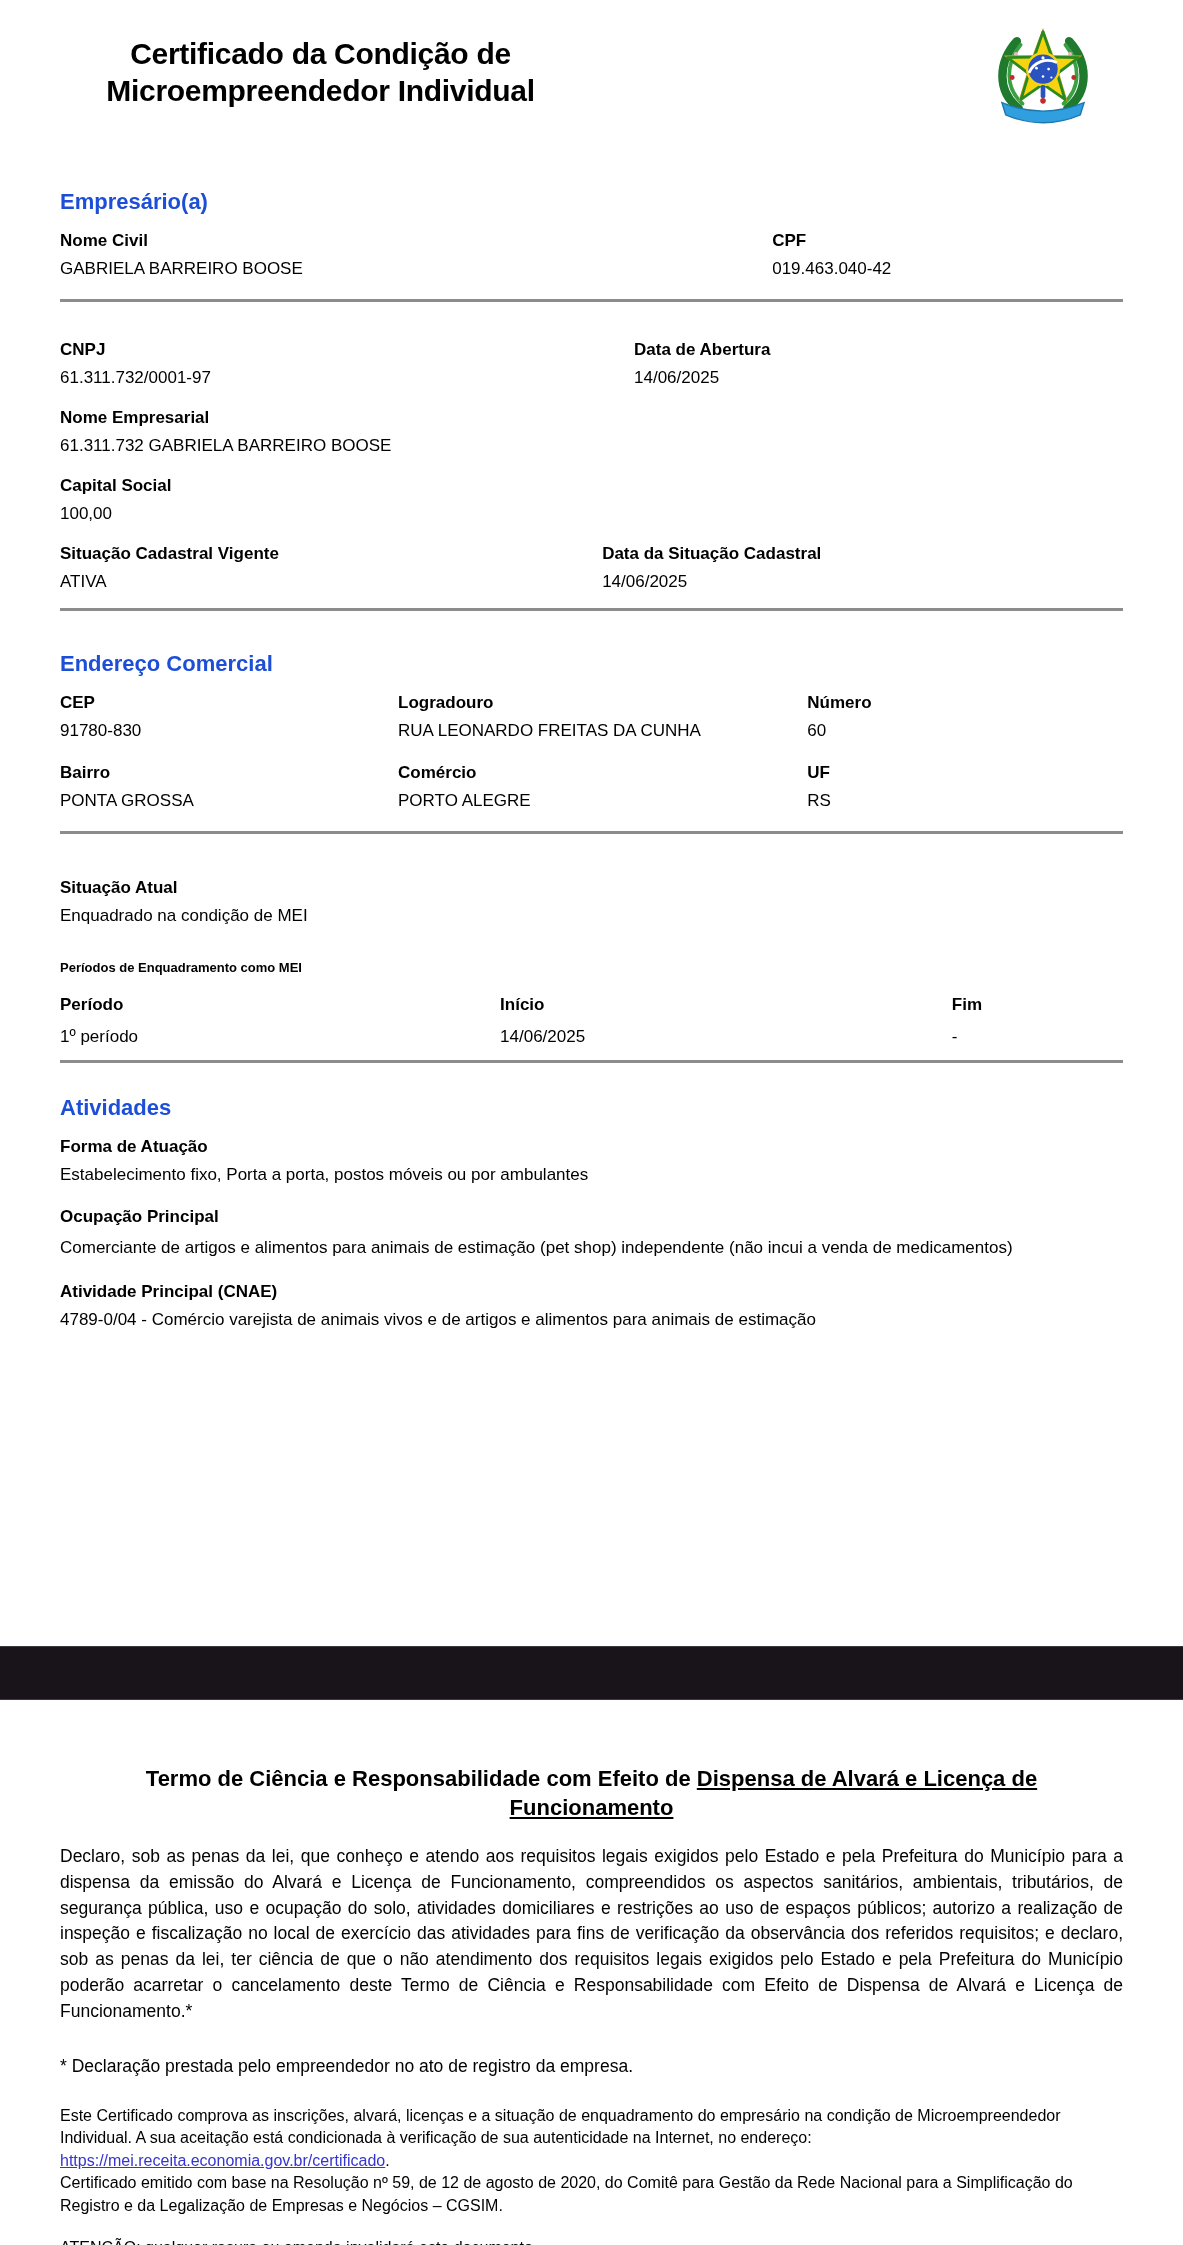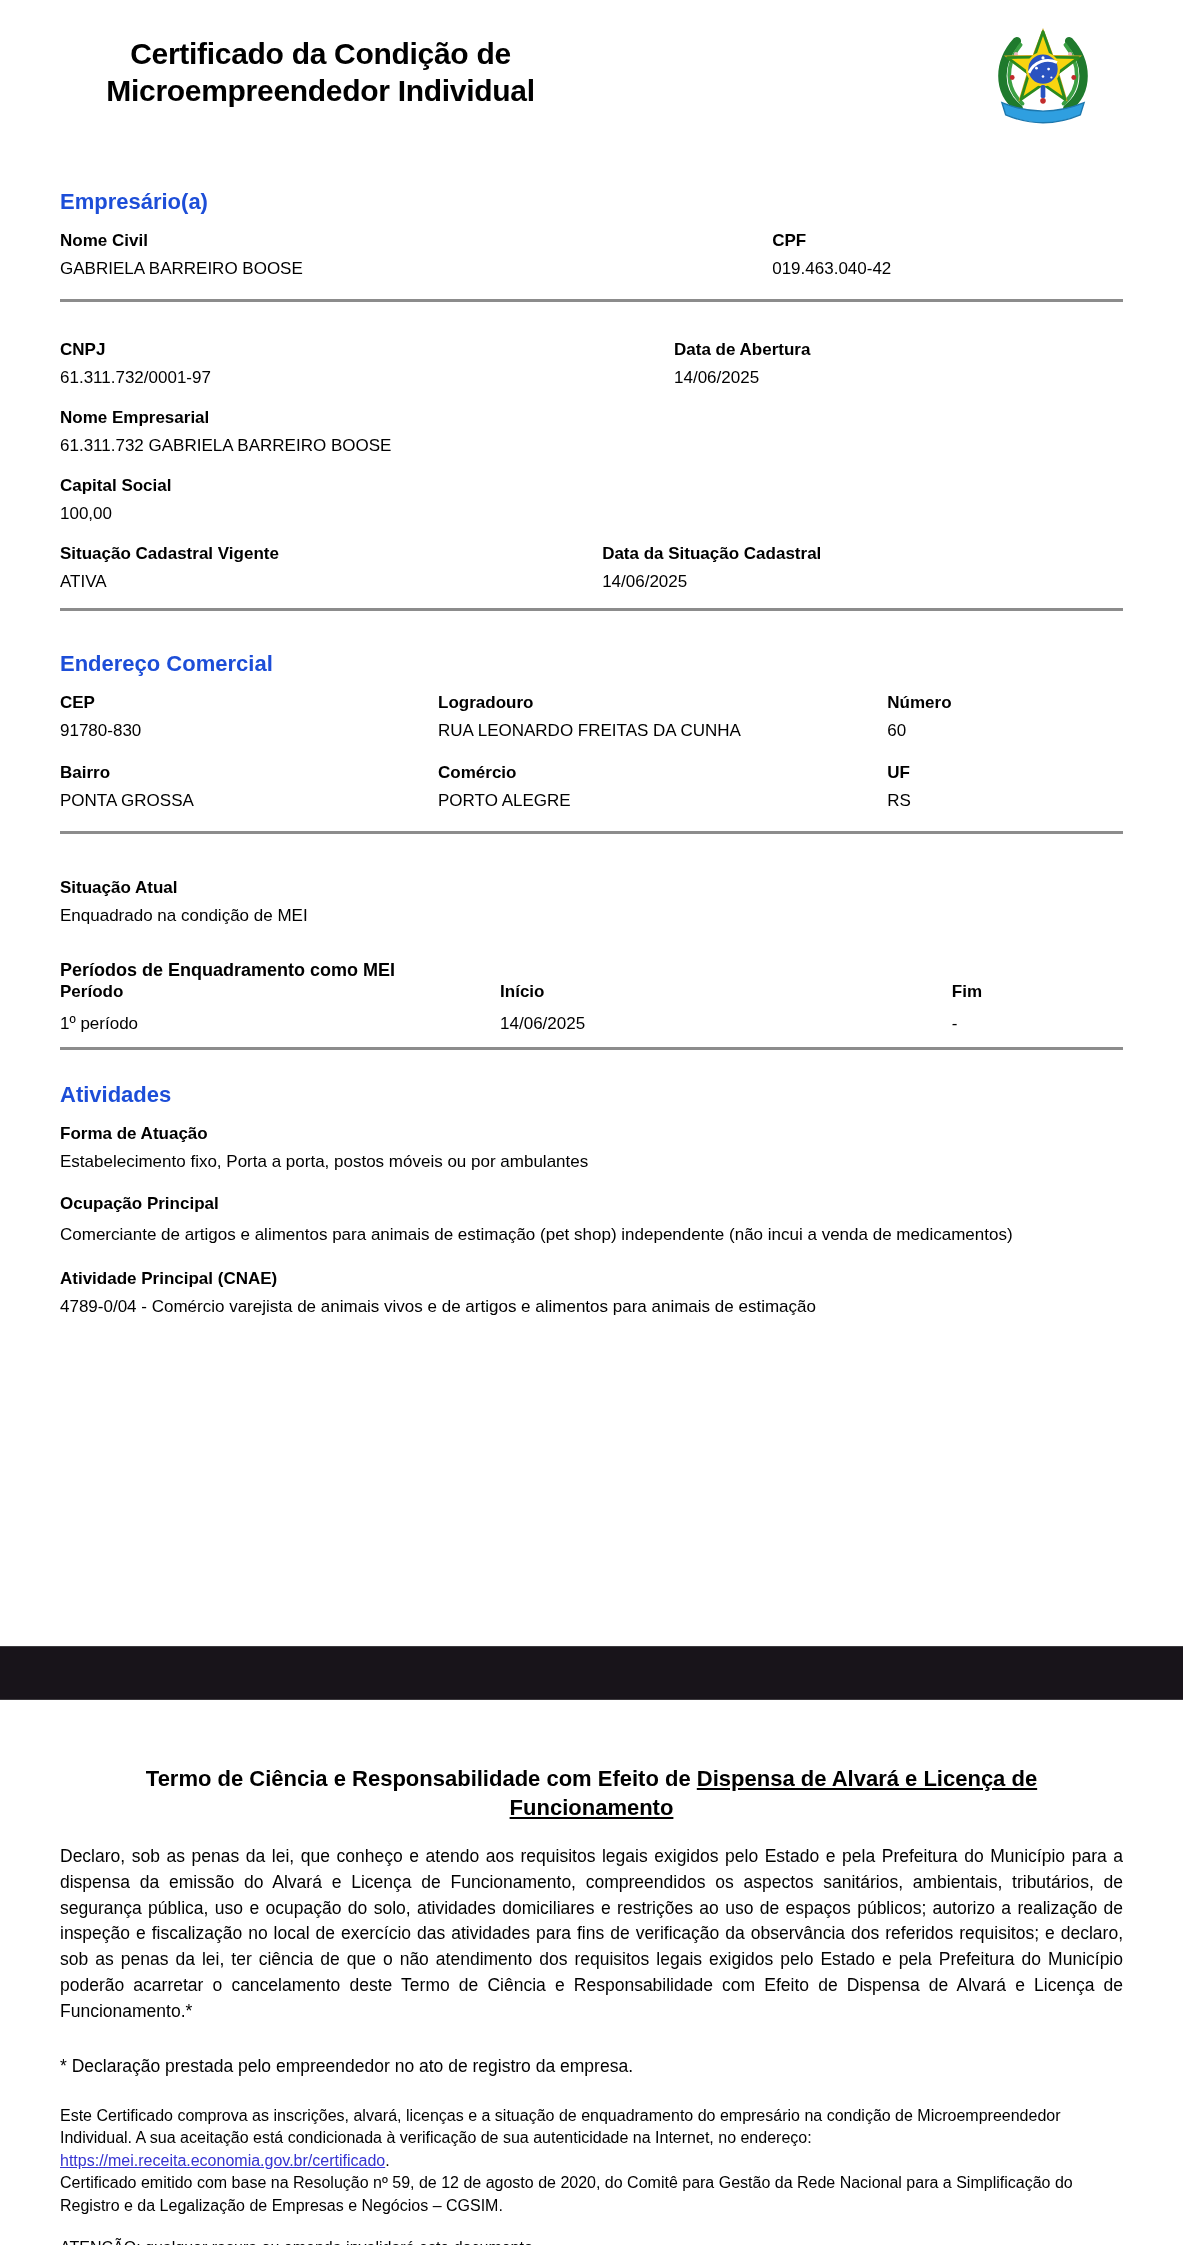--- a/index.html
+++ b/index.html
@@ -18,31 +18,31 @@
   
   .content{padding:0 60px;}
   .sec-heading{font-size:22px;font-weight:700;color:#1d4ed8;margin:0 0 16px;}
   .first-heading{margin-top:60px;}
   .rule{border:none;border-top:3px solid #8c8c8c;height:0;}
   .rule-a{margin:10px 0 38px;}
   .rule-b{margin:16px 0 40px;}
   .rule-c{margin:20px 0 44px;}
   .rule-d{margin:13px 0 32px;}
   .grid-2a{display:grid;grid-template-columns:67% 33%;}
-  .grid-2b{display:grid;grid-template-columns:54% 46%;gap:40px;}
+  .grid-2b{display:grid;grid-template-columns:54% 46%;}
   .grid-2c{display:grid;grid-template-columns:51% 49%;}
-  .grid-3{display:grid;grid-template-columns:31.8% 38.5% 29.7%;gap:40px;}
+  .grid-3{display:grid;grid-template-columns:31.8% 38.5% 29.7%;}
   .grid-per{display:grid;grid-template-columns:41.4% 42.5% 16.1%;}
   .row{margin-bottom:20px;}
   .row-tight{margin-bottom:22px;}
   .flabel{font-size:17px;font-weight:700;line-height:20px;margin-bottom:8px;}
   .fvalue{font-size:17px;line-height:20px;}
   .fvalue-multi{font-size:17px;line-height:25px;max-width:1005px;}
   .sub-block{margin-top:34px;}
-  .sub-heading{font-size:18px;font-weight:700;margin:0 0 1px;}
+  .sub-heading{font-size:13px;font-weight:700;margin:0 0 20px;}
   .tbl-head{margin-bottom:12px;}
   .tbl-head .flabel{margin-bottom:0;}
   
   .bottom-block{position:absolute;top:1646px;left:0;right:0;}
   .black-band{height:52px;background:#18141a;border-top:1px solid #3c3a3e;border-bottom:1px solid #3c3a3e;}
   .termo{padding:0 60px;}
   .termo-heading{margin:64px auto 0;text-align:center;font-size:22px;font-weight:700;line-height:1.32;max-width:1020px;}
   .termo-heading .u{text-decoration:underline;}
   .termo-body{margin:22px 0 0;font-size:17.5px;line-height:25.8px;text-align:justify;}
   .termo-note{margin:30px 0 0;font-size:17.5px;line-height:22px;}

